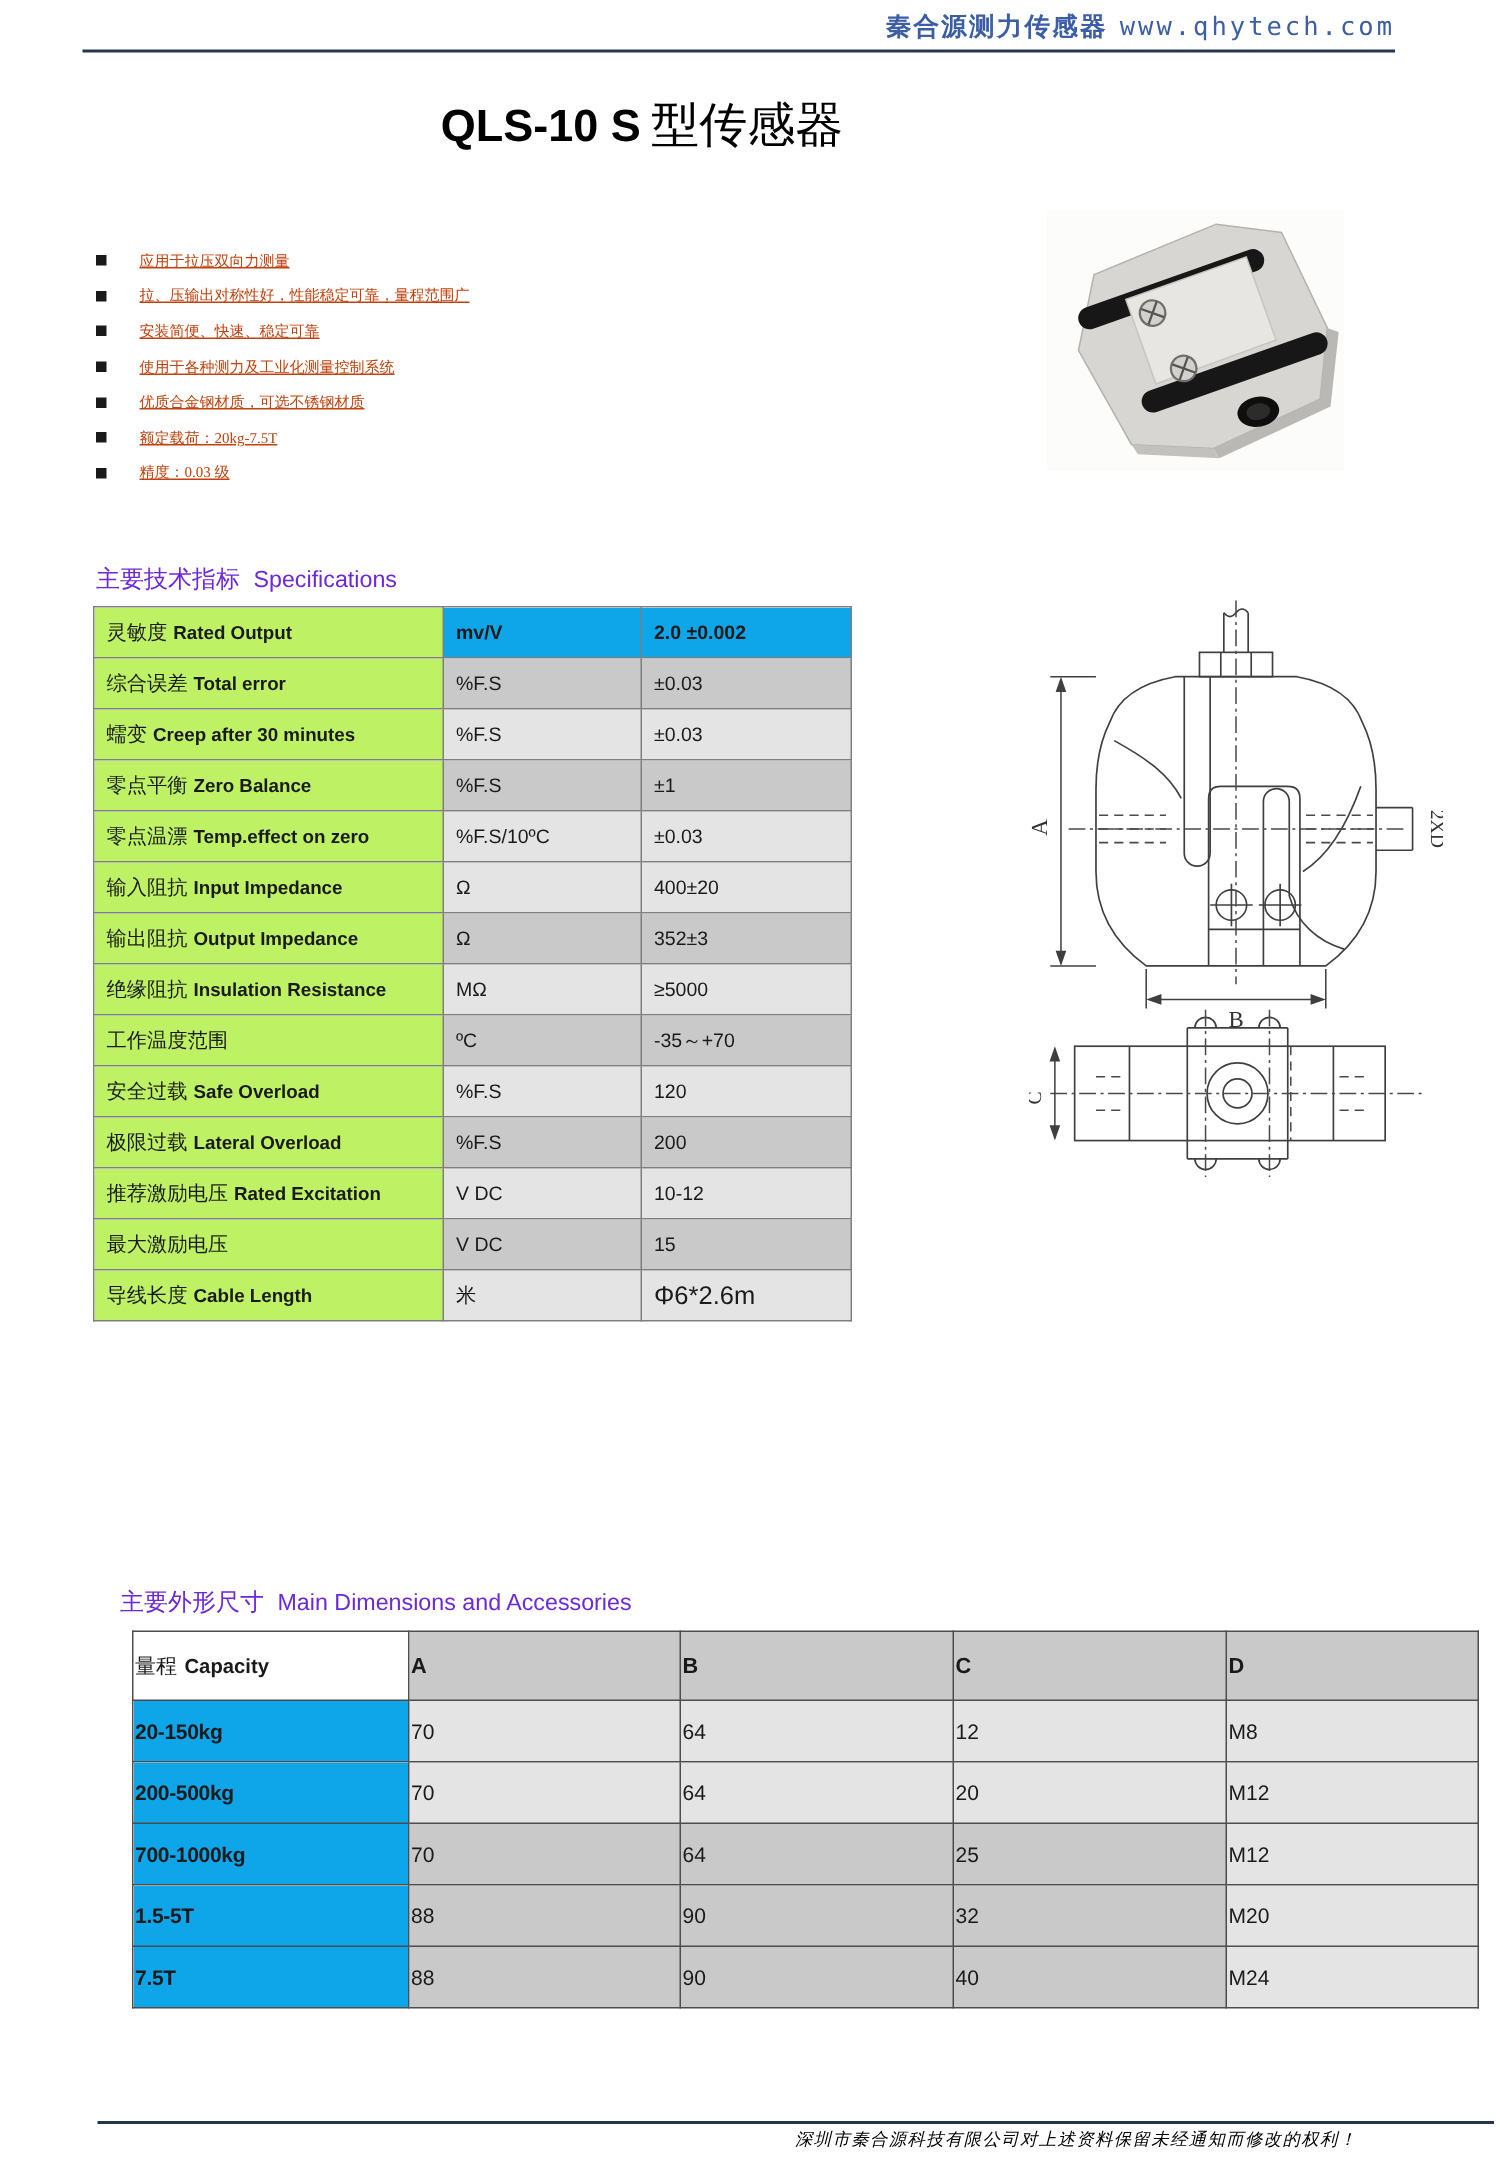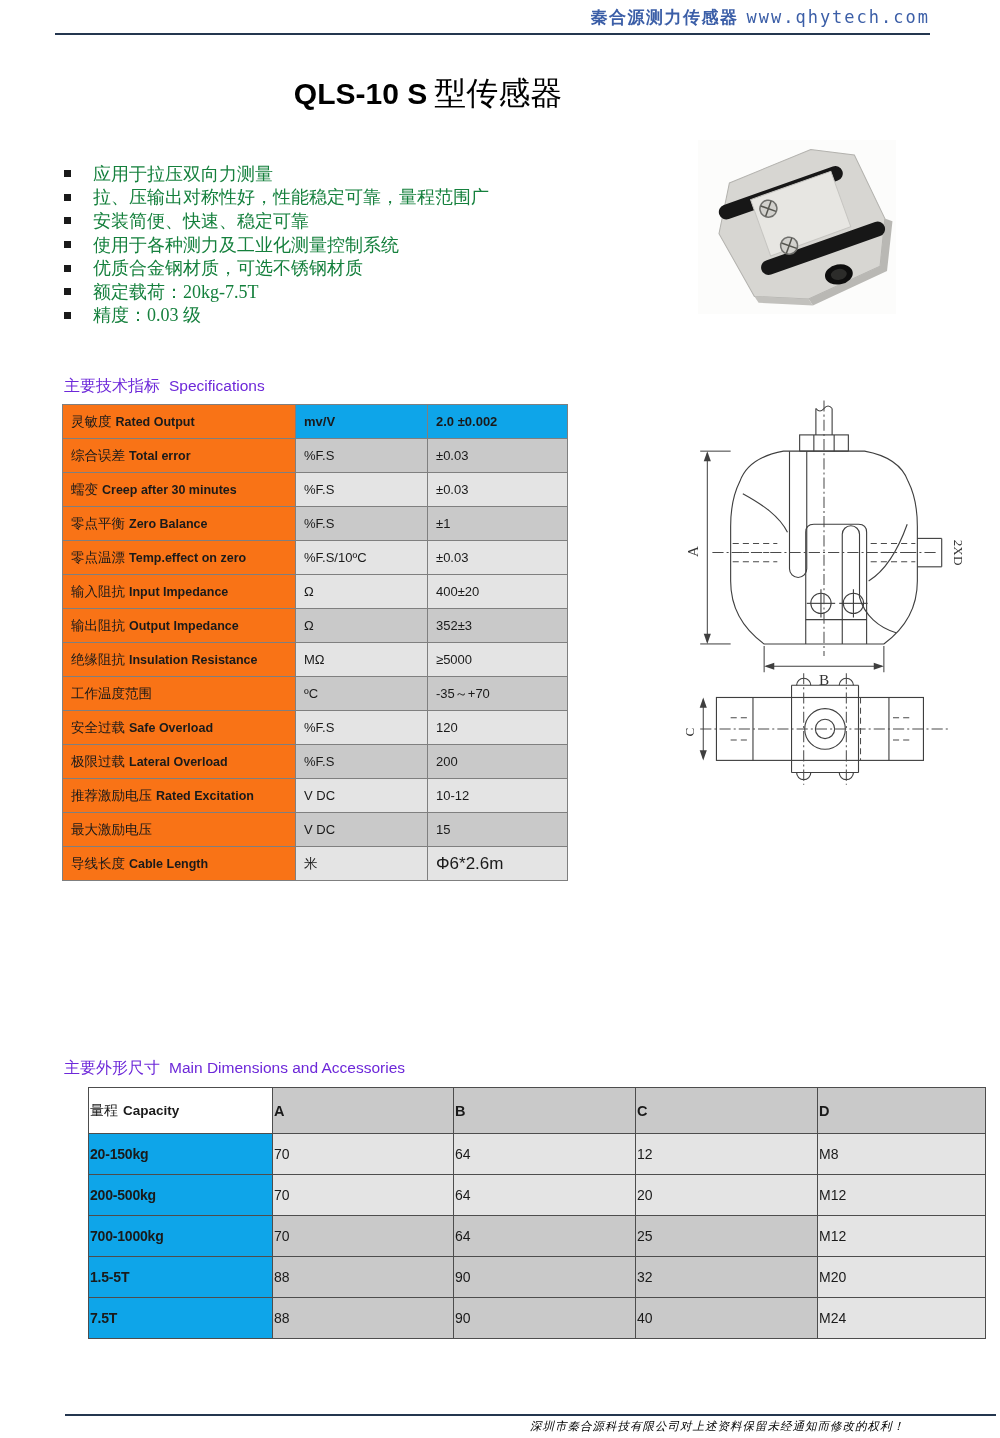--- a/index.html
+++ b/index.html
@@ -12,41 +12,41 @@
   
   .brand{
     position:absolute;top:6px;right:70px;
     font-family:"Liberation Sans",sans-serif;font-weight:600;
     font-size:17px;color:#3b5ea7;letter-spacing:1.5px;white-space:nowrap;
   }
   .brand .url{font-family:"DejaVu Sans Mono",monospace;font-weight:500;letter-spacing:2px;margin-left:8px;}
   .rule-top{position:absolute;left:55px;top:33px;width:875px;height:2px;background:#24364f;}
 
   
-  .title-wrap{position:absolute;left:0;top:72px;width:856px;text-align:center;white-space:nowrap;}
+  .title-wrap{position:absolute;left:0;top:62px;width:856px;text-align:center;white-space:nowrap;}
   .title-model{font-family:"Liberation Sans",sans-serif;font-weight:bold;font-size:30px;color:#000;}
   .title-suffix{font-family:"Liberation Serif",serif;font-size:32px;font-weight:400;color:#000;margin-left:7px;}
 
   
   .features{position:absolute;left:64px;top:162px;margin:0;padding:0;list-style:none;}
-  .features li{display:flex;align-items:center;height:23.6px;font-size:18px;color:#15803d;white-space:nowrap;}
+  .features li{display:flex;align-items:center;height:23.6px;font-size:10px;color:#c2410c;white-space:nowrap;text-decoration:underline;}
   .sq{flex:0 0 auto;width:7px;height:7px;background:#1a1a1a;margin-right:22px;}
 
   
   .sec-head{position:absolute;font-size:16px;white-space:nowrap;color:#6d28d9;}
   .sec-head .en{font-family:"Liberation Sans",sans-serif;font-size:15.5px;margin-left:9px;}
 
   
   table{border-collapse:collapse;table-layout:fixed;}
   .spec{position:absolute;left:62px;top:404px;width:505px;}
   .spec td{
     border:1px solid #7f7f7f;height:33px;padding:0 4px 0 8px;
     font-size:13px;vertical-align:middle;overflow:hidden;white-space:nowrap;
   }
-  .spec .lbl{background:#f97316;}
+  .spec .lbl{background:#bef264;}
   .spec .cn{font-family:"Liberation Serif",serif;font-size:13.5px;}
   .spec .en{font-family:"Liberation Sans",sans-serif;font-weight:bold;font-size:12.5px;margin-left:4px;}
   .spec .u,.spec .v{font-family:"Liberation Sans",sans-serif;font-size:13px;}
   .spec .cjk{font-family:"Liberation Serif",serif;font-size:13.5px;}
   .spec tr.bold .u,.spec tr.bold .v{font-weight:bold;}
   .spec .small{font-size:17px;}
   .s0{background:#0ea5e9;} .sa{background:#e4e4e4;} .sb{background:#c9c9c9;}
 
   
   .dims{position:absolute;left:88px;top:1087px;width:897px;font-family:"Liberation Sans",sans-serif;}
@@ -312,21 +312,21 @@
       <line x1="158" y1="8" x2="158" y2="118"></line>
   </g>
   <g fill="none" stroke="#3f3f3f" stroke-width="1">
     <line x1="17" y1="34" x2="17" y2="92"></line>
   </g>
   <polygon points="17,32 20.5,42 13.5,42" fill="#3f3f3f"></polygon>
   <polygon points="17,94 20.5,84 13.5,84" fill="#3f3f3f"></polygon>
   <text x="8" y="66" font-size="13" fill="#333" transform="rotate(-90 8 66)" text-anchor="middle">C</text>
 </svg>
 
-<div class="sec-head" style="left:64px;top:1058px;">
+<div class="sec-head" style="left:80px;top:1058px;">
   <span>主要外形尺寸</span><span class="en">Main Dimensions and Accessories</span>
 </div>
 
 <table class="dims">
   <colgroup>
       <col style="width:184px">
       <col style="width:181px">
       <col style="width:182px">
       <col style="width:182px">
       <col style="width:168px">

